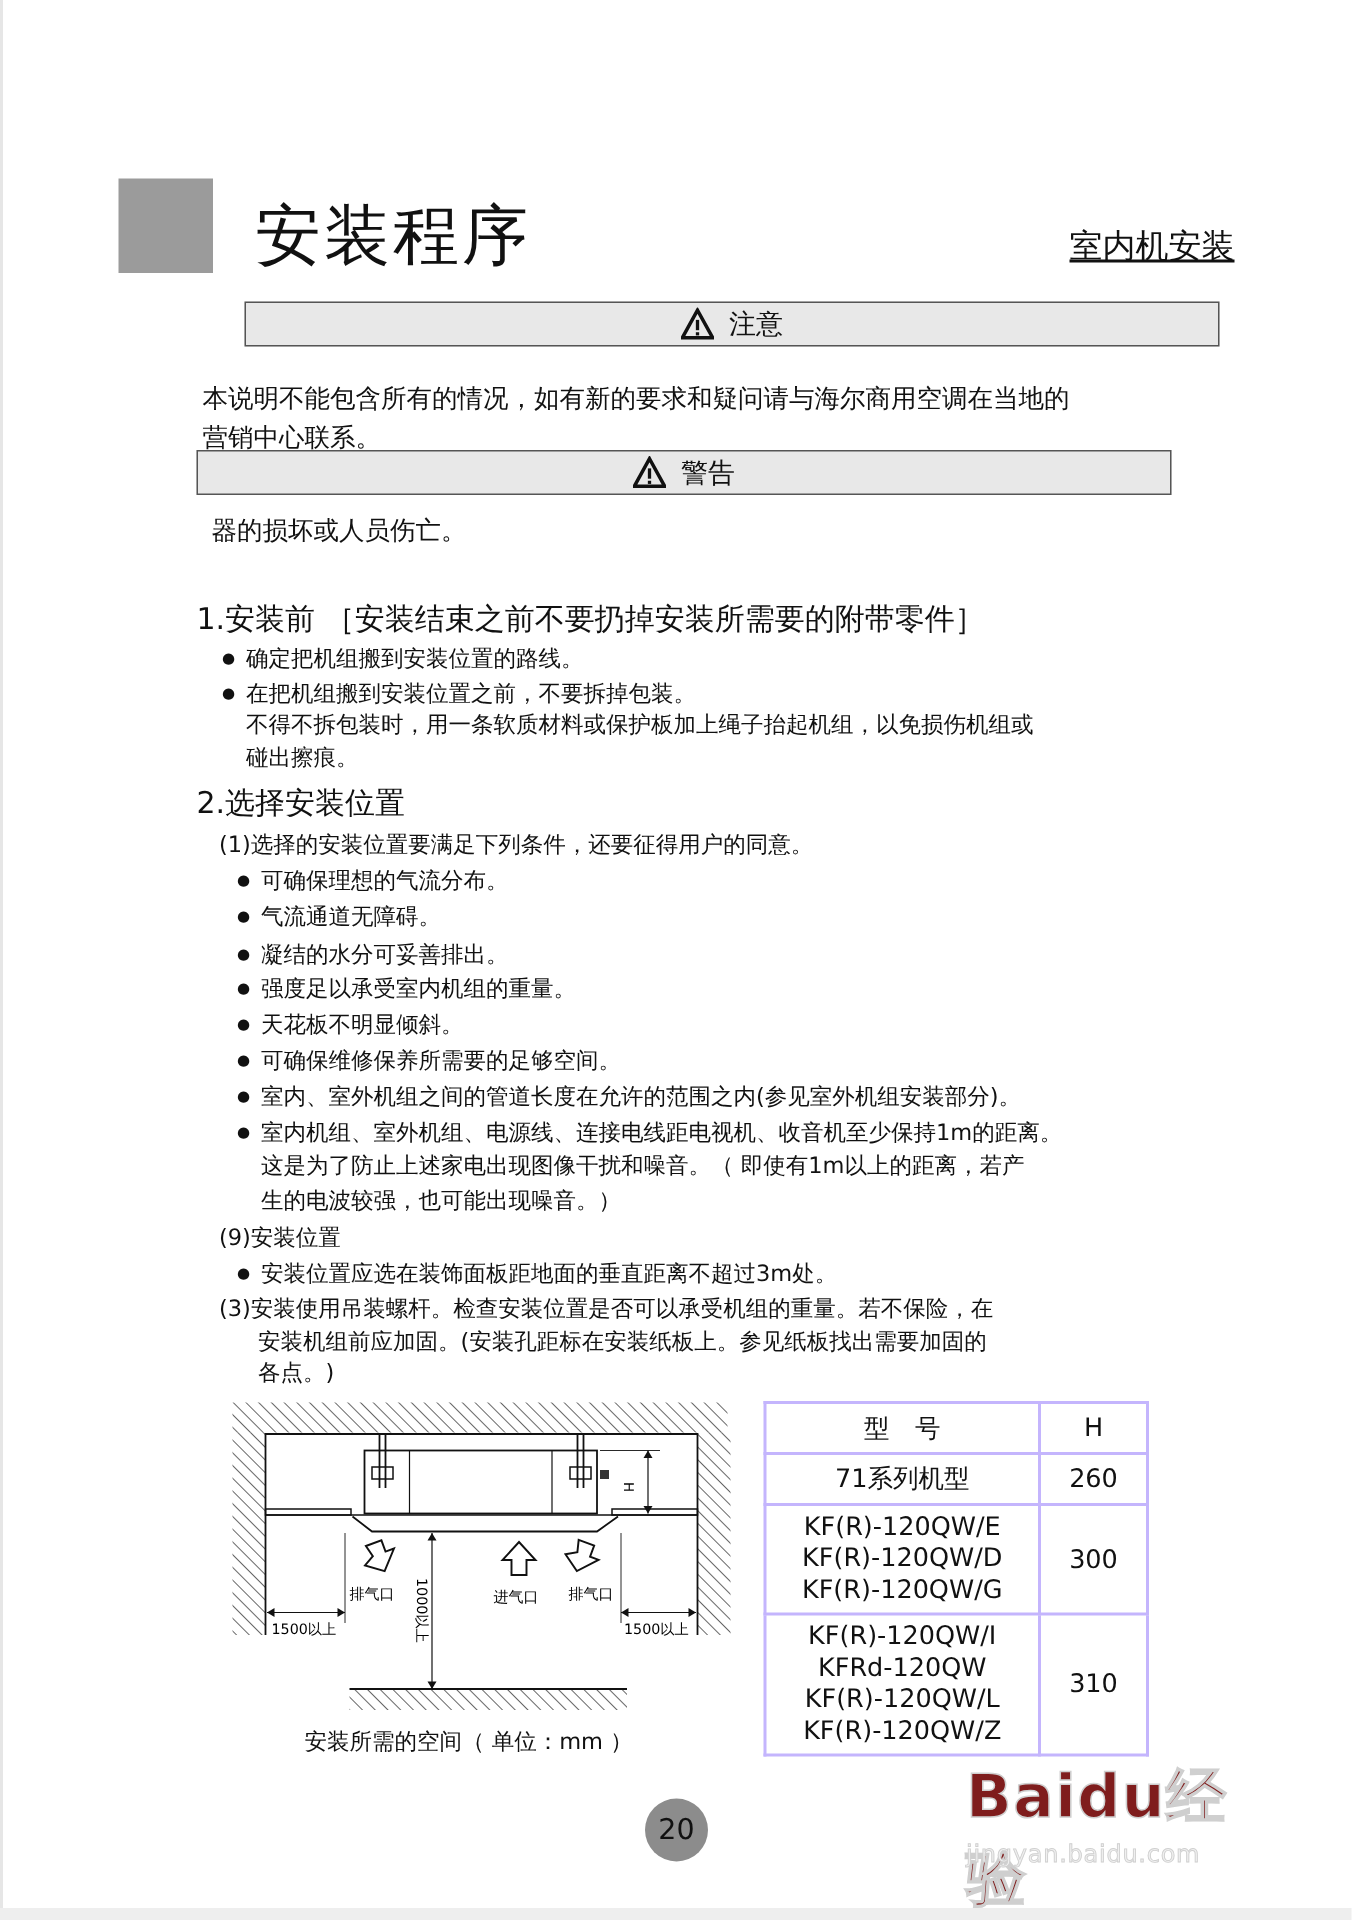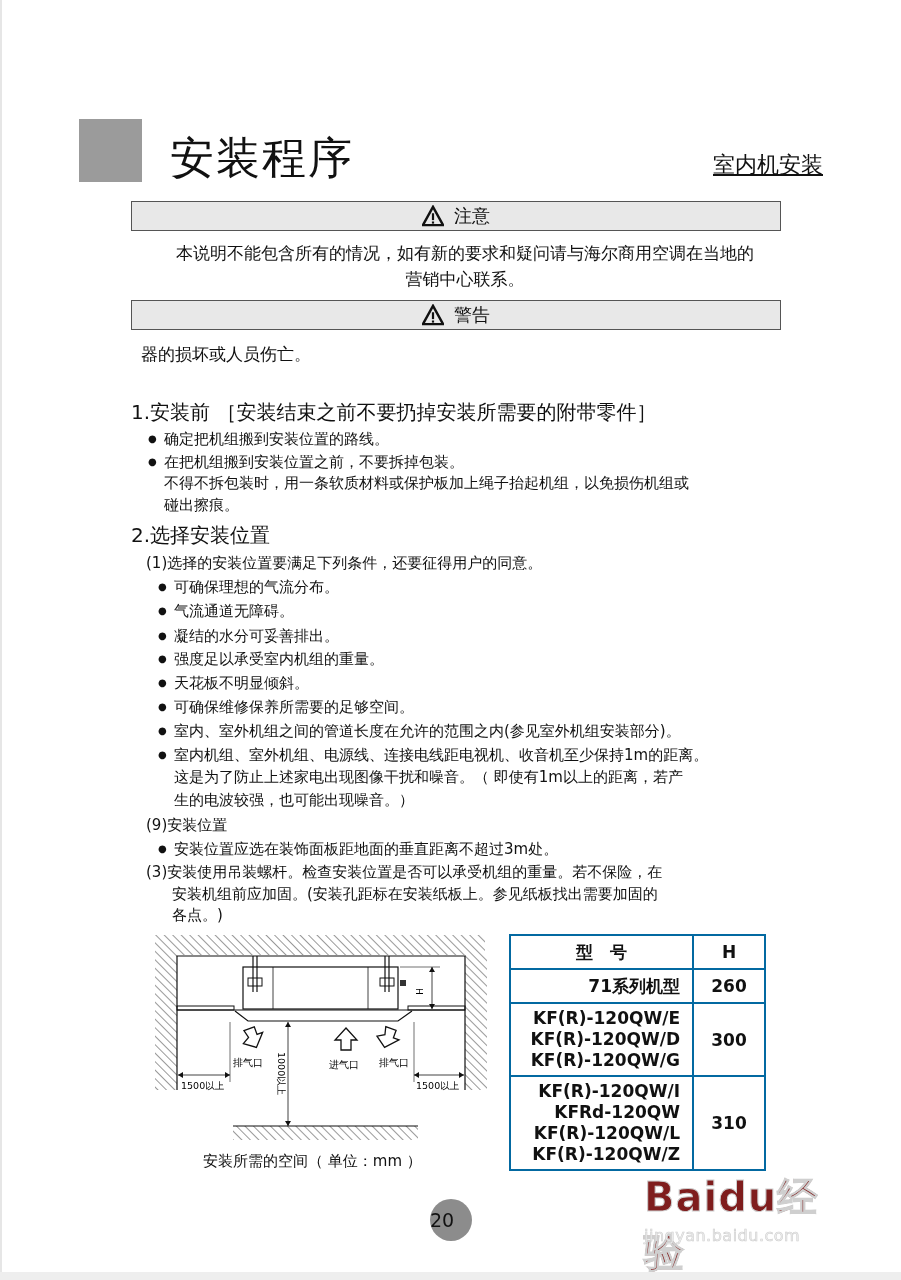--- a/index.html
+++ b/index.html
@@ -16,50 +16,50 @@
   .para { position: absolute; left: 135px; width: 660px; font-size: 17px; line-height: 26px; }
   .h1 { position: absolute; left: 131px; font-size: 20px; line-height: 22px; }
   .bullet { position: absolute; left: 148px; font-size: 15px; line-height: 22px; }
   .bullet::before { content: "\25CF"; display: inline-block; width: 16px; font-size: 10px; vertical-align: 2px; }
   .cont { position: absolute; left: 164px; font-size: 15px; line-height: 22px; }
   .sub { position: absolute; left: 146px; font-size: 15px; line-height: 22px; }
   .sub-cont { position: absolute; left: 172px; font-size: 15px; line-height: 22px; }
   .diagram { position: absolute; left: 150px; top: 930px; width: 340px; height: 215px; }
   .diagram-caption { position: absolute; left: 203px; top: 1150px; font-size: 15px; line-height: 22px; }
   table.spec { position: absolute; left: 509px; top: 934px; width: 257px; border-collapse: collapse; font-size: 17px; }
-  table.spec td, table.spec th { border: 2px solid #0369a1; font-weight: bold; }
+  table.spec td, table.spec th { border: 2px solid #c4b5fd; font-weight: normal; }
   table.spec th { height: 30px; }
-  table.spec td.model { padding: 4px 12px; line-height: 21px; text-align: right; margin-left: 28px; }
+  table.spec td.model { padding: 4px 12px; line-height: 21px; text-align: center; margin-left: 28px; }
   table.spec td.hval { text-align: center; width: 68px; }
   table.spec .model-line { display: block; }
   .pagenum { position: absolute; left: 430px; top: 1199px; width: 42px; height: 42px; border-radius: 50%; background: #8c8c8c;
-             display: flex; align-items: center; font-size: 19px; color: #111; }
+             display: flex; align-items: center; justify-content: center; font-size: 19px; color: #111; }
   .watermark { position: absolute; left: 640px; top: 1170px; width: 210px; height: 90px; color: #dcdcdc; }
   .wm-brand { position: absolute; left: 4px; top: 0; font-size: 40px; font-weight: bold; letter-spacing: 1px;
               -webkit-text-stroke: 1px #cfcfcf; color: #7f1d1d; }
   .wm-url { position: absolute; left: 4px; top: 56px; font-size: 16px; color: #f0f0f0; -webkit-text-stroke: 0.6px #cfcfcf; letter-spacing: 0.5px; }
 </style>
 </head>
 <body>
 
 <div class="page-edge"></div>
 
 <div class="title-block"></div>
 <h1 class="page-title">安装程序</h1>
 <div class="section-label">室内机安装</div>
 
-<div class="banner" style="top:201px;">
+<div class="banner" style="top:201px;margin-left:32px;">
   <svg class="tri" viewBox="0 0 24 24">
     <path d="M12 2 L23 22 L1 22 Z" fill="none" stroke="#111" stroke-width="2.6" stroke-linejoin="miter"></path>
     <rect x="10.8" y="9" width="2.4" height="7.5" fill="#111"></rect>
     <rect x="10.8" y="18" width="2.4" height="2.3" fill="#111"></rect>
   </svg>
   <span>注意</span>
 </div>
-<div class="para" style="top:240px;text-align:center;">
+<div class="para" style="top:253px;">
   <div>本说明不能包含所有的情况，如有新的要求和疑问请与海尔商用空调在当地的</div>
   <div>营销中心联系。</div>
 </div>
 
 <div class="banner" style="top:300px;">
   <svg class="tri" viewBox="0 0 24 24">
     <path d="M12 2 L23 22 L1 22 Z" fill="none" stroke="#111" stroke-width="2.6" stroke-linejoin="miter"></path>
     <rect x="10.8" y="9" width="2.4" height="7.5" fill="#111"></rect>
     <rect x="10.8" y="18" width="2.4" height="2.3" fill="#111"></rect>
   </svg>

